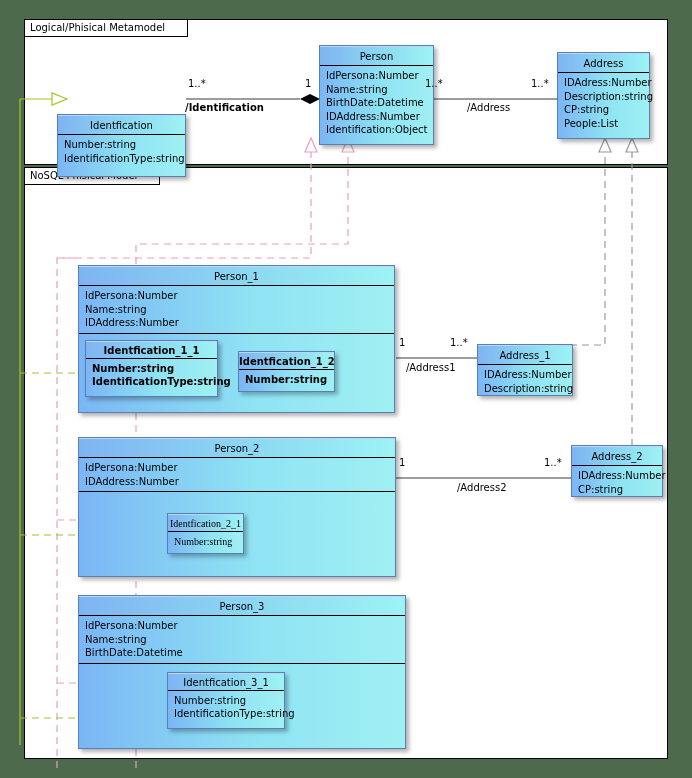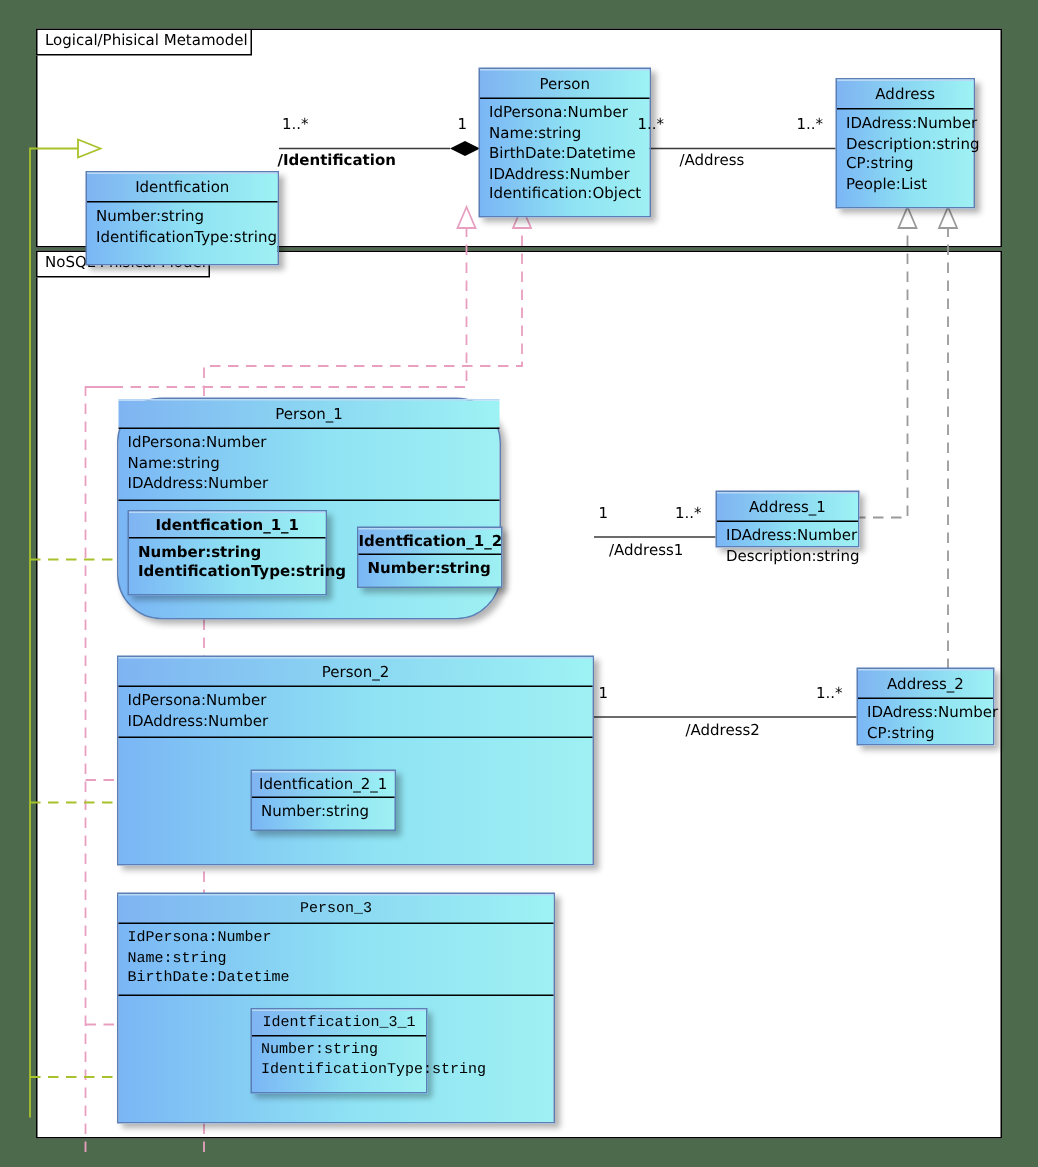--- a/index.html
+++ b/index.html
@@ -10,21 +10,21 @@
     overflow:hidden;
     position:relative;
   }
   #canvas{position:absolute;left:0;top:0;width:692px;height:778px;}
 
   
   .frame{position:absolute;background:#ffffff;border:1px solid #000;box-sizing:border-box;}
   .frame-tab{
     position:absolute;top:-1px;left:-1px;
     background:#ffffff;border:1px solid #000;
-    padding:1px 2px 2px 5px;
+    padding:1px 22px 2px 5px;
     font-size:10px;color:#000;white-space:nowrap;
     line-height:13px;
   }
 
   
   .cls{
     position:absolute;box-sizing:border-box;
     border:1px solid #5b7fb5;
     background:linear-gradient(to right,#7ab6f5 0%,#8fe3f3 55%,#9ff0f3 100%);
     box-shadow:3px 3px 4px rgba(0,0,0,0.30);
@@ -135,24 +135,24 @@
       <div>CP:string</div>
       <div>People:List</div>
     </div>
   </div>
 
   <div class="lbl" style="left:188px;top:78px;">1..*</div>
   <div class="lbl" style="left:185px;top:102px;font-weight:bold;">/Identification</div>
   <div class="lbl" style="left:305px;top:78px;">1</div>
 
   <div class="lbl" style="left:425px;top:78px;">1..*</div>
-  <div class="lbl" style="left:453px;top:102px;">/Address</div>
+  <div class="lbl" style="left:467px;top:102px;">/Address</div>
   <div class="lbl" style="left:531px;top:78px;">1..*</div>
 
-  <div class="cls" style="left:78px;top:265px;width:256px;height:148px;border-radius:30px;">
+  <div class="cls" style="left:78px;top:265px;width:317px;height:148px;">
     <div class="hdr">Person_1</div>
     <div class="attrs sep">
       <div>IdPersona:Number</div>
       <div>Name:string</div>
       <div>IDAddress:Number</div>
     </div>
     <div class="nest-area" style="height:63px;font-weight:bold;">
 
       <div class="cls inner" style="left:6px;top:6px;width:133px;height:57px;">
         <div class="hdr">Identfication_1_1</div>
@@ -164,62 +164,62 @@
 
       <div class="cls inner" style="left:159px;top:17px;width:97px;height:41px;">
         <div class="hdr">Identfication_1_2</div>
         <div class="attrs">
           <div>Number:string</div>
         </div>
       </div>
     </div>
   </div>
 
-  <div class="cls" style="left:477px;top:327px;width:96px;height:38px;">
+  <div class="cls" style="left:477px;top:344px;width:96px;height:52px;">
     <div class="hdr">Address_1</div>
     <div class="attrs">
       <div>IDAdress:Number</div>
       <div>Description:string</div>
     </div>
   </div>
 
   <div class="lbl" style="left:399px;top:337px;">1</div>
   <div class="lbl" style="left:406px;top:362px;">/Address1</div>
   <div class="lbl" style="left:450px;top:337px;">1..*</div>
 
   <div class="cls" style="left:78px;top:437px;width:318px;height:140px;">
     <div class="hdr">Person_2</div>
     <div class="attrs sep">
       <div>IdPersona:Number</div>
       <div>IDAddress:Number</div>
     </div>
     <div class="nest-area" style="height:69px;">
 
-      <div class="cls inner" style="left:88px;top:21px;width:97px;height:41px;">
+      <div class="cls inner" style="left:88px;top:21px;width:77px;height:41px;font-family:Liberation Serif, serif;">
         <div class="hdr">Identfication_2_1</div>
         <div class="attrs">
           <div>Number:string</div>
         </div>
       </div>
     </div>
   </div>
 
   <div class="cls" style="left:571px;top:445px;width:92px;height:52px;">
     <div class="hdr">Address_2</div>
     <div class="attrs">
       <div>IDAdress:Number</div>
       <div>CP:string</div>
     </div>
   </div>
 
   <div class="lbl" style="left:399px;top:457px;">1</div>
   <div class="lbl" style="left:457px;top:482px;">/Address2</div>
   <div class="lbl" style="left:544px;top:457px;">1..*</div>
 
-  <div class="cls" style="left:78px;top:595px;width:292px;height:154px;font-family:Liberation Mono, monospace;">
+  <div class="cls" style="left:78px;top:595px;width:328px;height:154px;">
     <div class="hdr">Person_3</div>
     <div class="attrs sep">
       <div>IdPersona:Number</div>
       <div>Name:string</div>
       <div>BirthDate:Datetime</div>
     </div>
     <div class="nest-area" style="height:75px;">
 
       <div class="cls inner" style="left:88px;top:8px;width:118px;height:57px;">
         <div class="hdr">Identfication_3_1</div>

